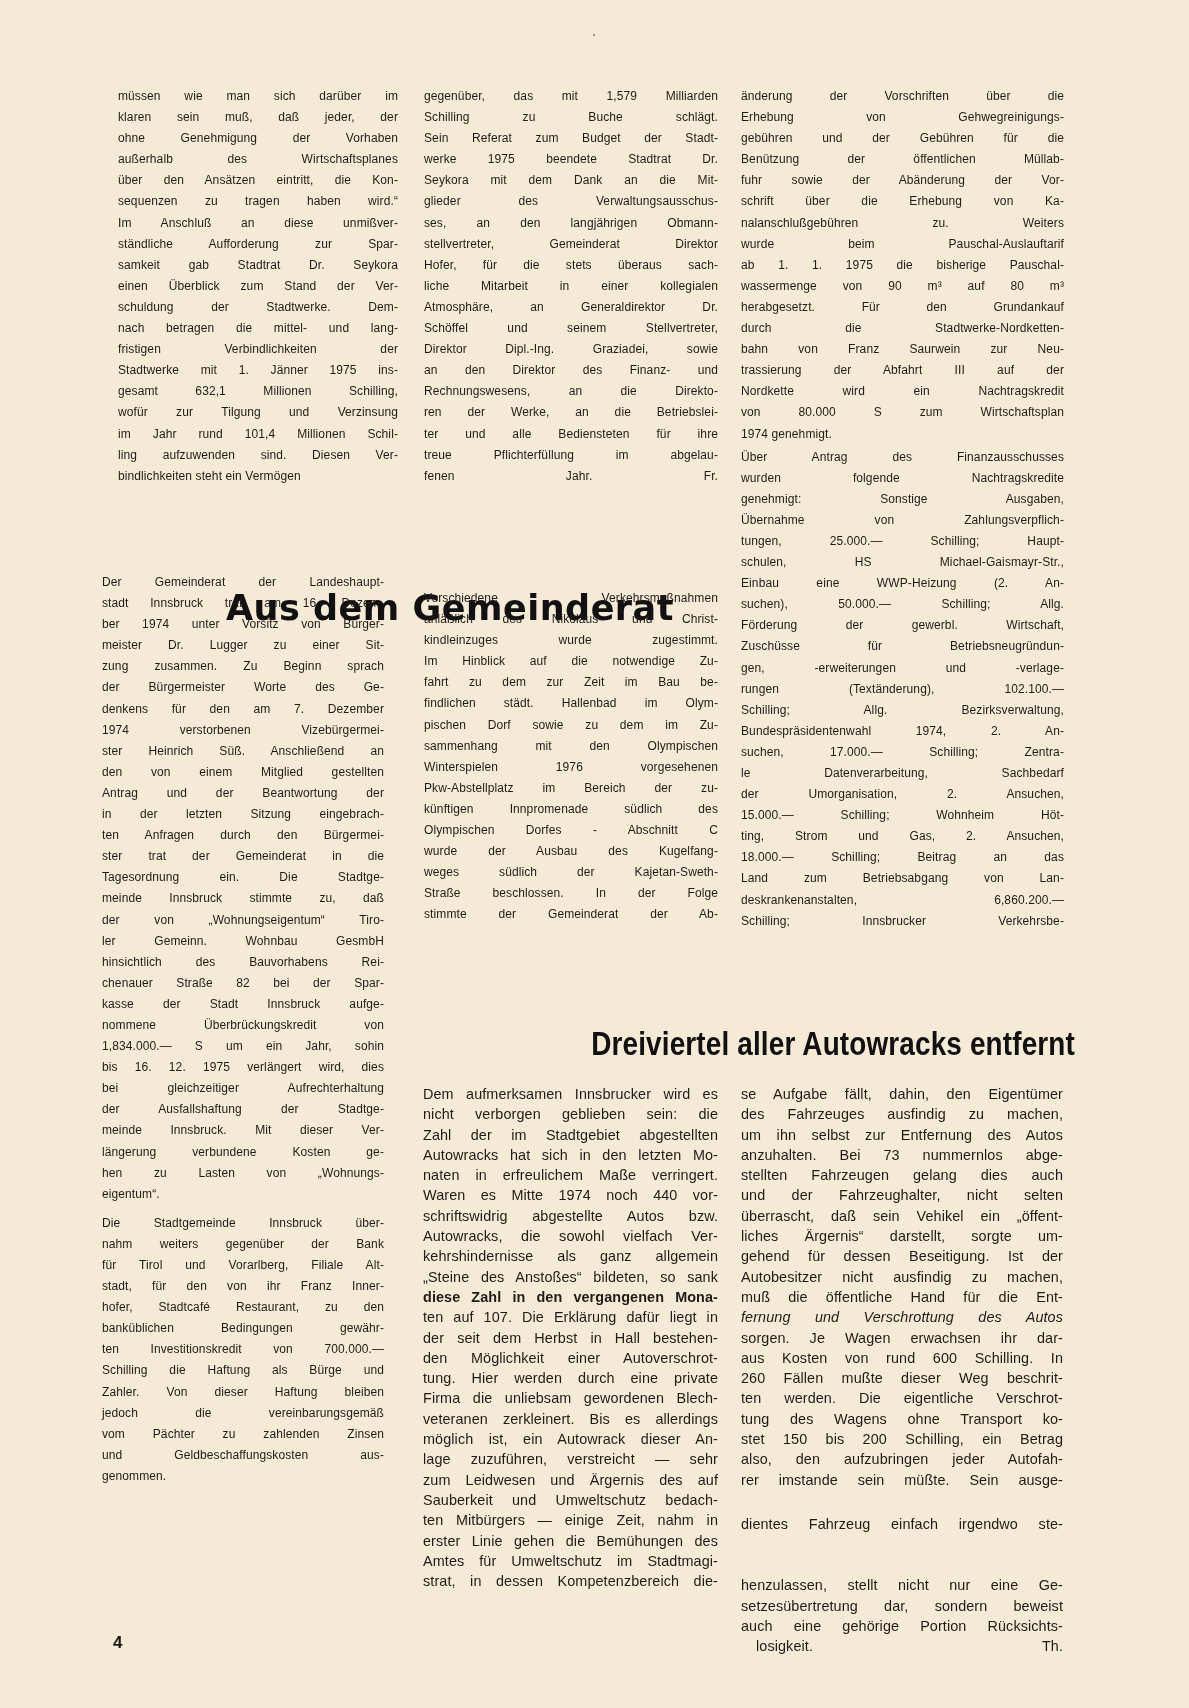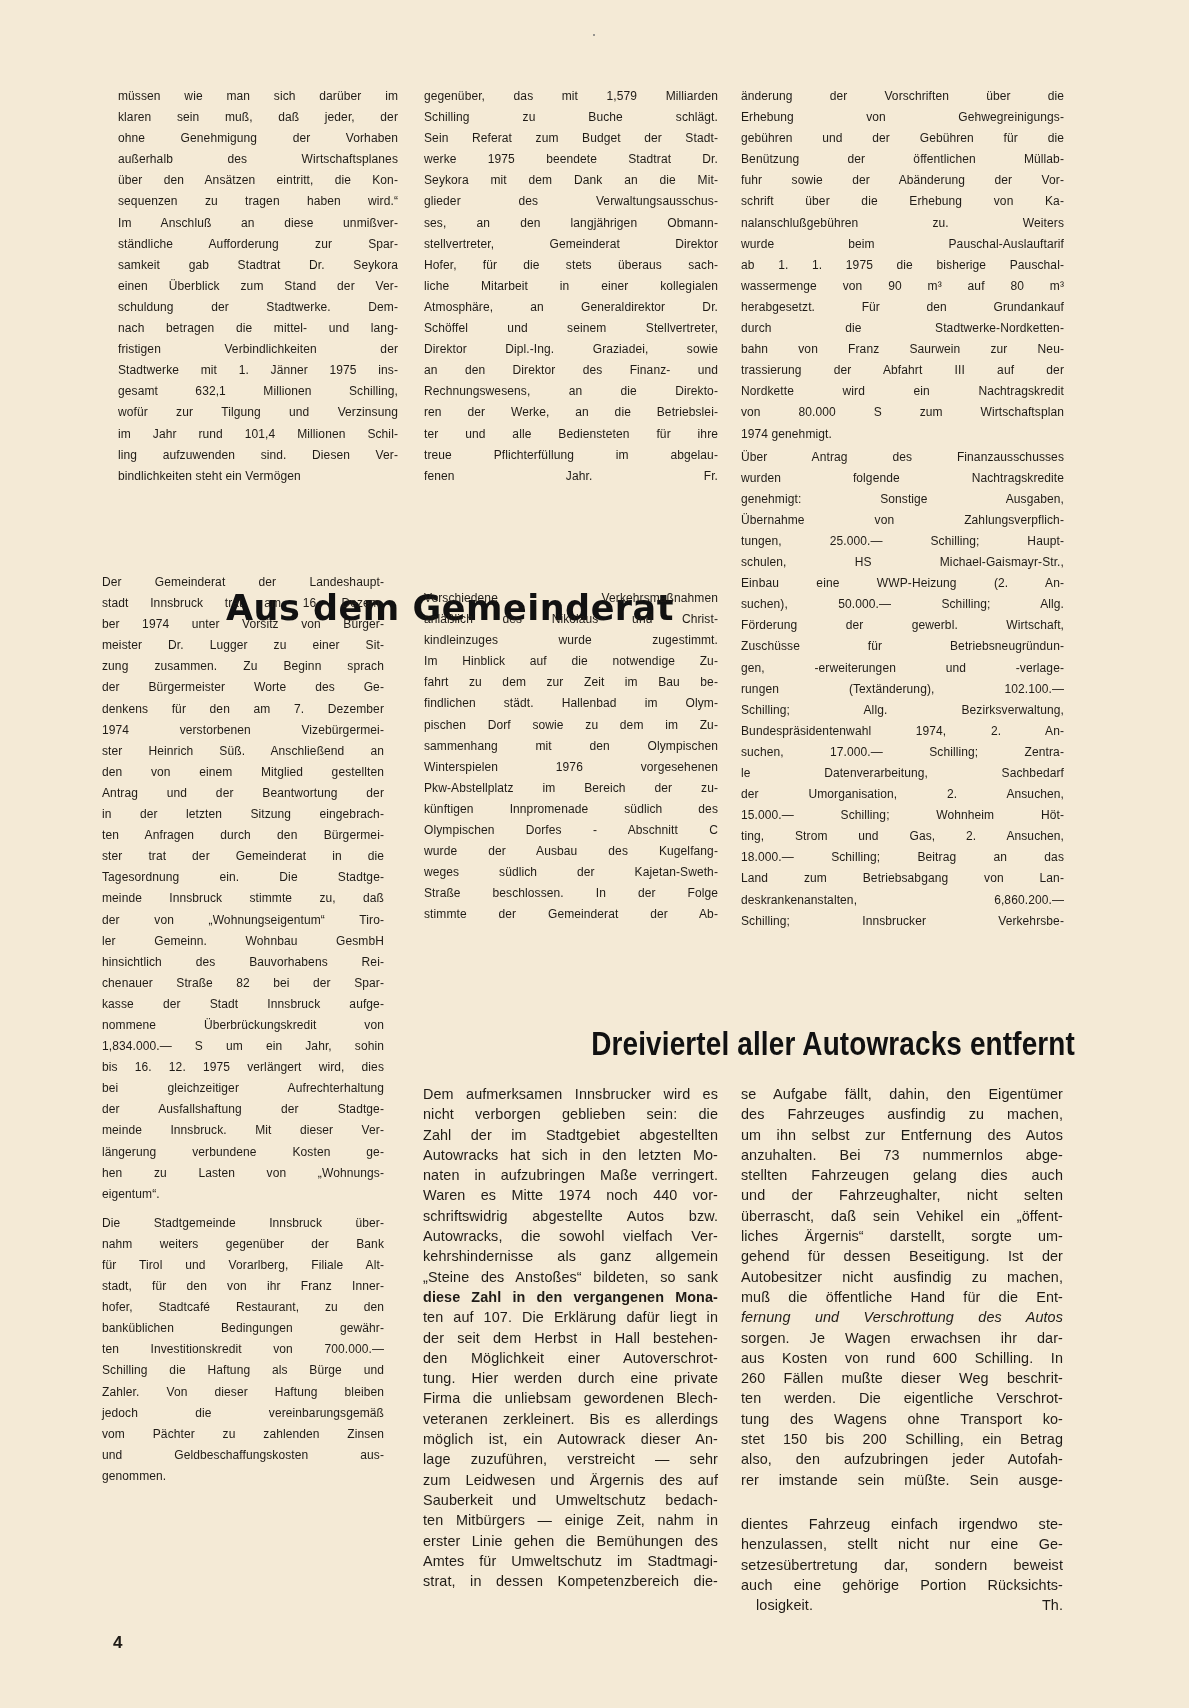--- a/index.html
+++ b/index.html
@@ -231,21 +231,21 @@
     <span class="ln">stimmte der Gemeinderat der Ab-</span>
   </div>
 
 <div class="headline2">Dreiviertel aller Autowracks entfernt</div>
 
 <div class="col" style="left:423px; top:1084px; width:295px; font-size:14.4px; line-height:20.3px;">
     <span class="ln" style="height: 20.3px;">Dem aufmerksamen Innsbrucker wird es</span>
     <span class="ln" style="height: 20.3px;">nicht verborgen geblieben sein: die</span>
     <span class="ln" style="height: 20.3px;">Zahl der im Stadtgebiet abgestellten</span>
     <span class="ln" style="height: 20.3px;">Autowracks hat sich in den letzten Mo-</span>
-    <span class="ln" style="height: 20.3px;">naten in aufzubringen Maße verringert.</span>
+    <span class="ln" style="height: 20.3px;">naten in erfreulichem Maße verringert.</span>
     <span class="ln" style="height: 20.3px;">Waren es Mitte 1974 noch 440 vor-</span>
     <span class="ln" style="height: 20.3px;">schriftswidrig abgestellte Autos bzw.</span>
     <span class="ln" style="height: 20.3px;">Autowracks, die sowohl vielfach Ver-</span>
     <span class="ln" style="height: 20.3px;">kehrshindernisse als ganz allgemein</span>
     <span class="ln" style="height: 20.3px;">„Steine des Anstoßes“ bildeten, so sank</span>
     <span class="ln" style="height: 20.3px; font-weight: bold;">diese Zahl in den vergangenen Mona-</span>
     <span class="ln" style="height: 20.3px;">ten auf 107. Die Erklärung dafür liegt in</span>
     <span class="ln" style="height: 20.3px;">der seit dem Herbst in Hall bestehen-</span>
     <span class="ln" style="height: 20.3px;">den Möglichkeit einer Autoverschrot-</span>
     <span class="ln" style="height: 20.3px;">tung. Hier werden durch eine private</span>
@@ -277,21 +277,21 @@
       <span class="ln" style="height: 20.3px; font-style: italic;">fernung und Verschrottung des Autos</span>
       <span class="ln" style="height: 20.3px;">sorgen. Je Wagen erwachsen ihr dar-</span>
       <span class="ln" style="height: 20.3px;">aus Kosten von rund 600 Schilling. In</span>
       <span class="ln" style="height: 20.3px;">260 Fällen mußte dieser Weg beschrit-</span>
       <span class="ln" style="height: 20.3px;">ten werden. Die eigentliche Verschrot-</span>
       <span class="ln" style="height: 20.3px;">tung des Wagens ohne Transport ko-</span>
       <span class="ln" style="height: 20.3px;">stet 150 bis 200 Schilling, ein Betrag</span>
       <span class="ln" style="height: 20.3px;">also, den aufzubringen jeder Autofah-</span>
       <span class="ln" style="height: 20.3px;">rer imstande sein müßte. Sein ausge-</span>
       <span class="ln" style="height: 20.3px; margin-top: 24px;">dientes Fahrzeug einfach irgendwo ste-</span>
-      <span class="ln" style="height: 20.3px;">henzulassen, stellt nicht nur eine Ge-</span>
+      <span class="ln" style="height: 20.3px; margin-top: 41px;">henzulassen, stellt nicht nur eine Ge-</span>
       <span class="ln" style="height: 20.3px;">setzesübertretung dar, sondern beweist</span>
       <span class="ln" style="height: 20.3px;">auch eine gehörige Portion Rücksichts-</span>
     </div>
   <div class="ln sig-row" style="height:20.3px;margin-left:15px;">
     <span>losigkeit.</span>
     <span>Th.</span>
   </div>
 </div>
 
 <div class="page-num">4</div>

